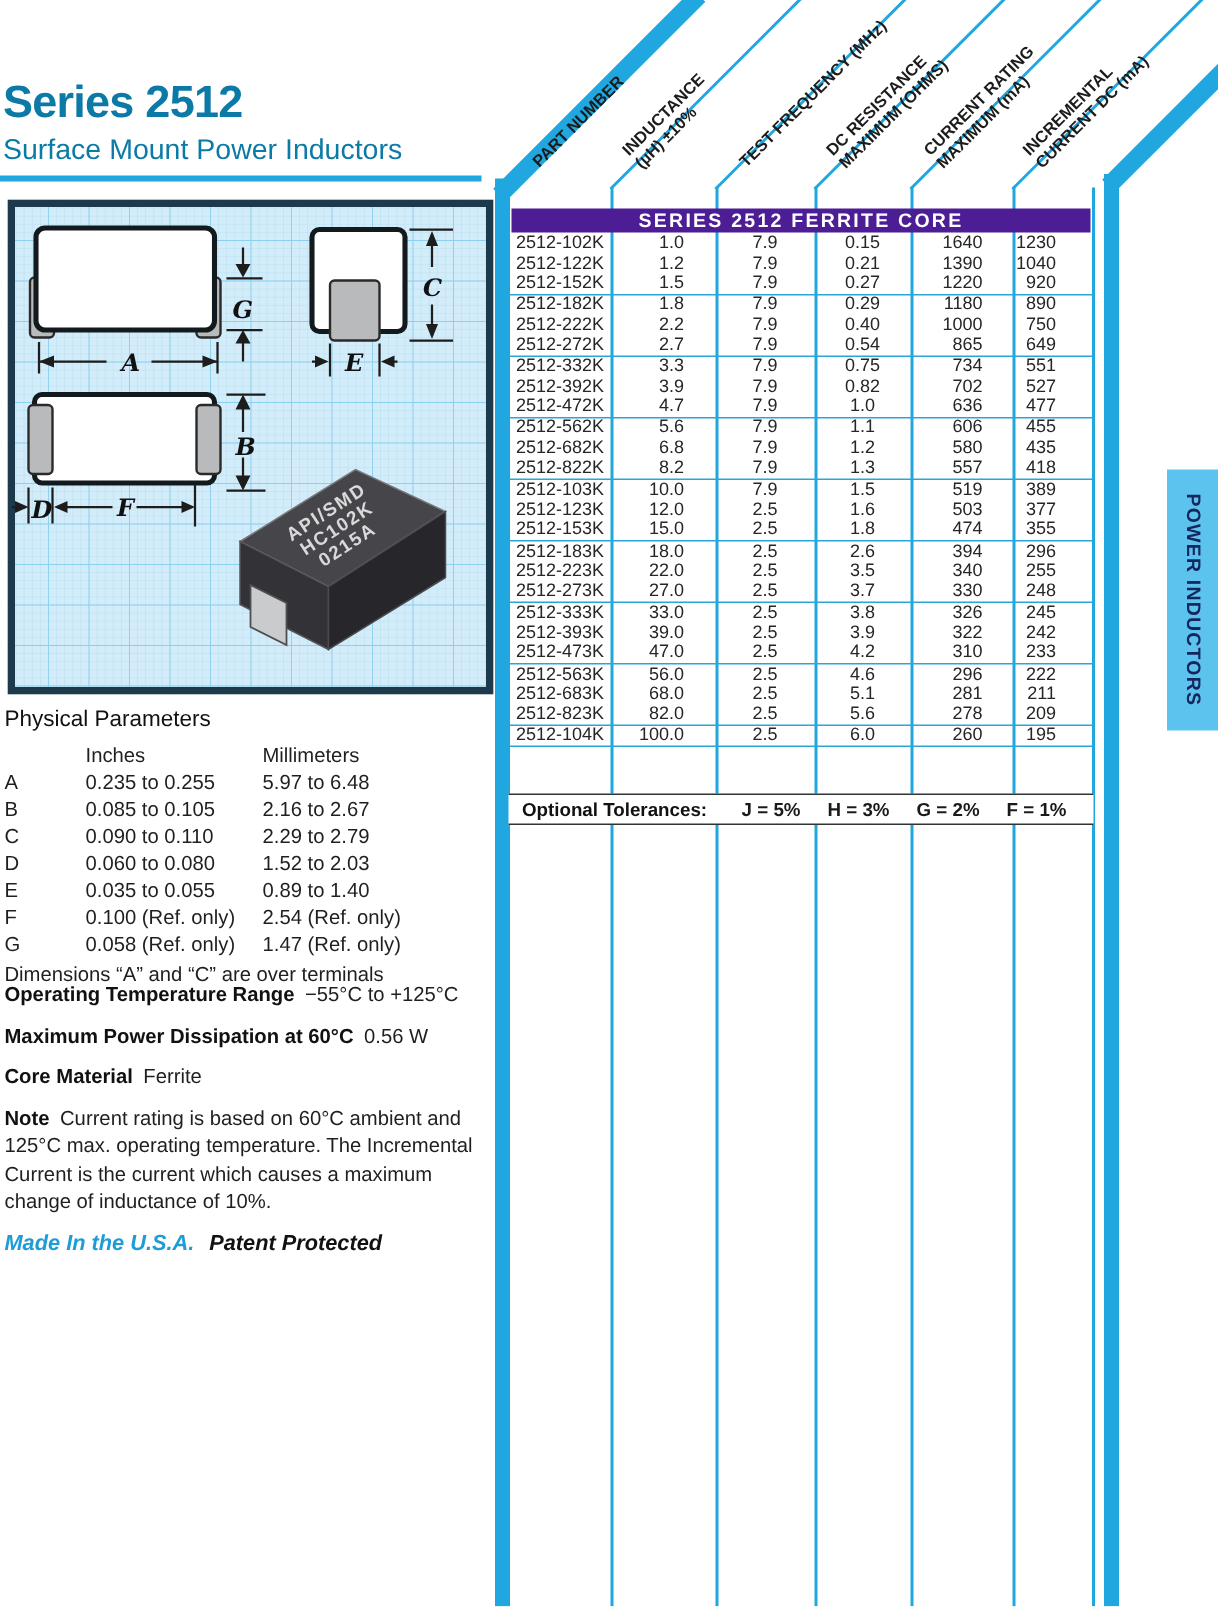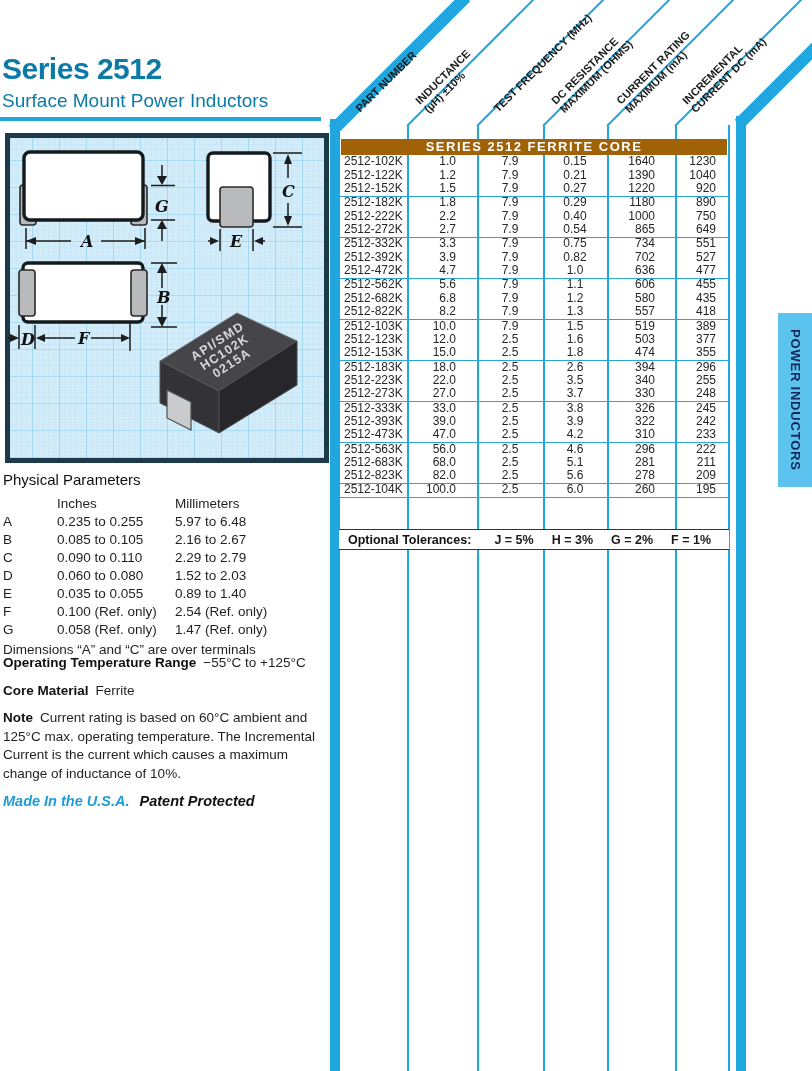--- a/index.html
+++ b/index.html
@@ -24,32 +24,32 @@
   .patent{font-style:italic;font-weight:700;color:#111;font-size:14.5px;}
   
   .vline{position:absolute;top:125px;height:946px;width:2px;background:#21a7e0;z-index:1;}
   .border-left{position:absolute;left:330px;top:119px;width:9.5px;height:952px;background:#21a7e0;z-index:2;}
   .border-right{position:absolute;left:735.5px;top:116px;width:10.5px;height:955px;background:#21a7e0;z-index:2;}
   .header-svg{position:absolute;left:0;top:0;z-index:4;}
   .hlabel{position:absolute;z-index:5;font-size:11px;font-weight:700;color:#1c1c1c;
           line-height:11.5px;white-space:nowrap;transform:rotate(-45deg);transform-origin:left bottom;}
   .hlabel span{display:block;}
   .dtable{position:absolute;left:339px;top:125px;width:390px;z-index:3;}
-  .band{position:absolute;left:2px;top:14px;width:386px;height:16px;background:#a16207;
+  .band{position:absolute;left:2px;top:14px;width:386px;height:16px;background:#4c1d95;
         color:#fff;font-weight:700;font-size:13px;letter-spacing:1.5px;text-align:center;line-height:16px;}
   .rows{position:absolute;left:0;top:30.5px;width:390px;}
   .trow{display:flex;height:13.69px;line-height:13.9px;font-size:12px;color:#262626;box-sizing:border-box;align-items:flex-end;}
   .trow.gend{border-bottom:1.6px solid #2aa5d8;}
   .c{display:block;box-sizing:border-box;}
   .c0{width:68px;text-align:left;padding-left:5px;}
   .c1{width:70px;text-align:right;padding-right:21px;}
   .c2{width:66px;text-align:center;}
   .c3{width:64px;text-align:center;}
   .c4{width:68px;text-align:right;padding-right:20px;}
-  .c5{width:54px;text-align:right;padding-right:13px;}
+  .c5{width:54px;text-align:right;padding-right:25px;}
   .tol{position:absolute;left:339px;top:529px;width:390px;height:19px;background:#fff;z-index:6;
        border-top:1.6px solid #333;border-bottom:1.6px solid #333;display:flex;align-items:center;
        justify-content:center;font-size:12.5px;font-weight:700;color:#1a1a1a;}
   .tol .b{margin-right:14px;}
   .tolv{margin:0 9px;}
   .side-tab{position:absolute;left:778px;top:313px;width:34px;height:174px;background:#5cc3ef;
             color:#14265c;font-weight:700;font-size:13px;letter-spacing:0.8px;
             writing-mode:vertical-rl;text-align:center;line-height:34px;z-index:2;}
   
   .dim{font-family:"DejaVu Serif","Liberation Serif",serif;font-style:italic;font-weight:700;
@@ -200,20 +200,21 @@
           <span class="ph-c1">G</span>
           <span class="ph-c2">0.058 (Ref. only)</span>
           <span class="ph-c3">1.47 (Ref. only)</span>
         </div>
       </div>
     <div class="phys-note">Dimensions “A” and “C” are over terminals</div>
   </div>
 
   <div class="specs">
     <p><span class="b">Operating Temperature Range</span><span>−55°C to +125°C</span></p>
+    <p><span class="b">Maximum Power Dissipation at 60°C</span><span>0.56 W</span></p>
     <p><span class="b">Core Material</span><span>Ferrite</span></p>
     <p><span class="b">Note</span><span>Current rating is based on 60°C ambient and 125°C max. operating temperature. The Incremental Current is the current which causes a maximum change of inductance of 10%.</span></p>
     <p class="madeline"><span class="made">Made In the U.S.A.</span><span class="patent">Patent Protected</span></p>
   </div>
 
   <div class="vline" style="left:406.5px;"></div>
   <div class="vline" style="left:476.5px;"></div>
   <div class="vline" style="left:542.5px;"></div>
   <div class="vline" style="left:606.5px;"></div>
   <div class="vline" style="left:674.5px;"></div>

